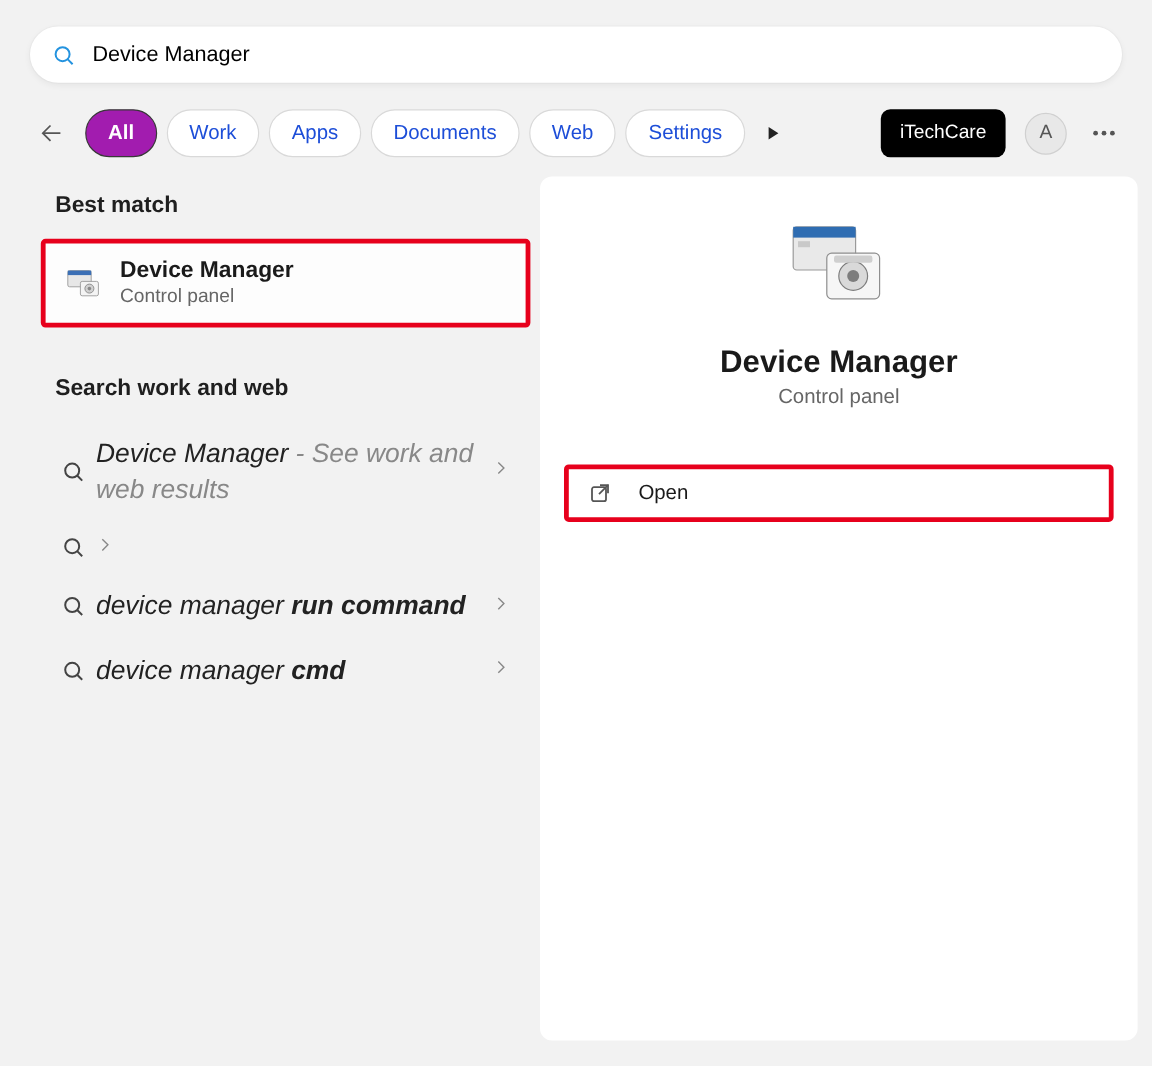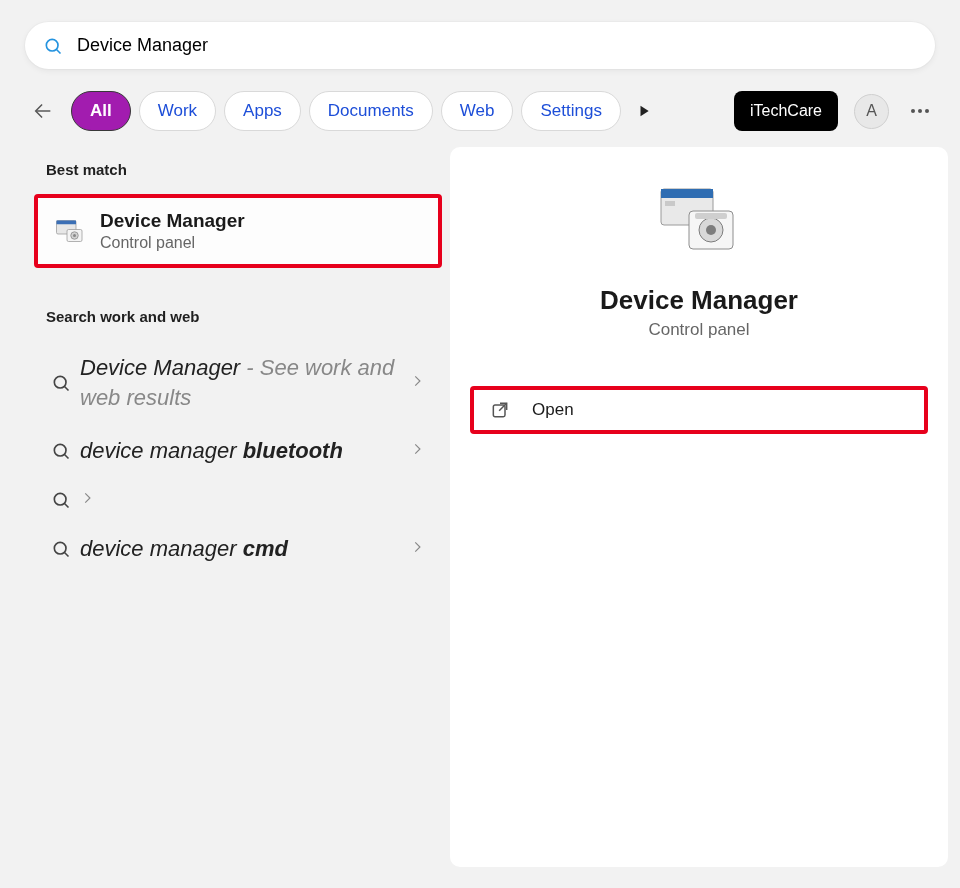--- a/index.html
+++ b/index.html
@@ -81,21 +81,21 @@
   .right-col {
     flex: 1;
     background: #ffffff;
     border-radius: 10px;
     margin-top: 0px;
     padding: 30px 20px;
     display: flex; flex-direction: column; align-items: center;
     height: 720px;
   }
 
-  .sect-head { font-size: 15px; font-weight: 600; margin: 14px 0 16px 12px; color: #1f1f1f; }
+  .sect-head { font-size: 19px; font-weight: 600; margin: 14px 0 16px 12px; color: #1f1f1f; }
 
   .best-match {
     display: flex; align-items: center;
     padding: 12px 12px;
     border: 4px solid #e7001c;
     border-radius: 4px;
     background: #fdfdfd;
     margin-right: 8px;
   }
   .bm-icon {
@@ -209,32 +209,32 @@
               <polyline points="9 4 17 12 9 20"></polyline>
             </svg></div>
         </div>
         <div class="sug">
           <div class="sug-icon">
             <svg width="20" height="20" viewBox="0 0 24 24" fill="none" stroke="#444" stroke-width="2">
               <circle cx="11" cy="11" r="7"></circle>
               <line x1="21" y1="21" x2="16.2" y2="16.2"></line>
             </svg>
           </div>
-          <div class="sug-text"><span>device manager </span><span class="b">bluetooth</span></div>
-          <div class="chev"><svg width="14" height="14" viewBox="0 0 24 24" fill="none" stroke="#888" stroke-width="2">
-              <polyline points="9 4 17 12 9 20"></polyline>
-            </svg></div>
-        </div>
-        <div class="sug">
-          <div class="sug-icon">
-            <svg width="20" height="20" viewBox="0 0 24 24" fill="none" stroke="#444" stroke-width="2">
-              <circle cx="11" cy="11" r="7"></circle>
-              <line x1="21" y1="21" x2="16.2" y2="16.2"></line>
-            </svg>
-          </div>
+          <div class="chev"><svg width="14" height="14" viewBox="0 0 24 24" fill="none" stroke="#888" stroke-width="2">
+              <polyline points="9 4 17 12 9 20"></polyline>
+            </svg></div>
+        </div>
+        <div class="sug">
+          <div class="sug-icon">
+            <svg width="20" height="20" viewBox="0 0 24 24" fill="none" stroke="#444" stroke-width="2">
+              <circle cx="11" cy="11" r="7"></circle>
+              <line x1="21" y1="21" x2="16.2" y2="16.2"></line>
+            </svg>
+          </div>
+          <div class="sug-text"><span>device manager </span><span class="b">run command</span></div>
           <div class="chev"><svg width="14" height="14" viewBox="0 0 24 24" fill="none" stroke="#888" stroke-width="2">
               <polyline points="9 4 17 12 9 20"></polyline>
             </svg></div>
         </div>
         <div class="sug">
           <div class="sug-icon">
             <svg width="20" height="20" viewBox="0 0 24 24" fill="none" stroke="#444" stroke-width="2">
               <circle cx="11" cy="11" r="7"></circle>
               <line x1="21" y1="21" x2="16.2" y2="16.2"></line>
             </svg>

